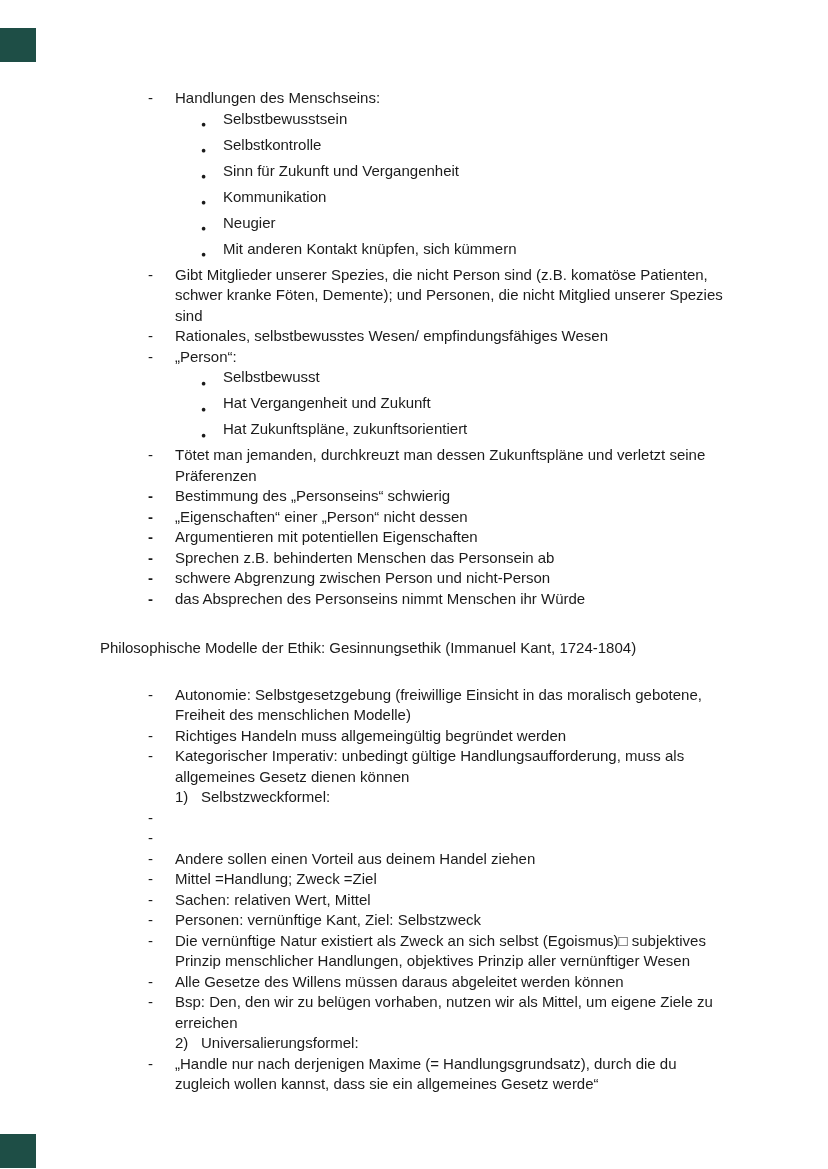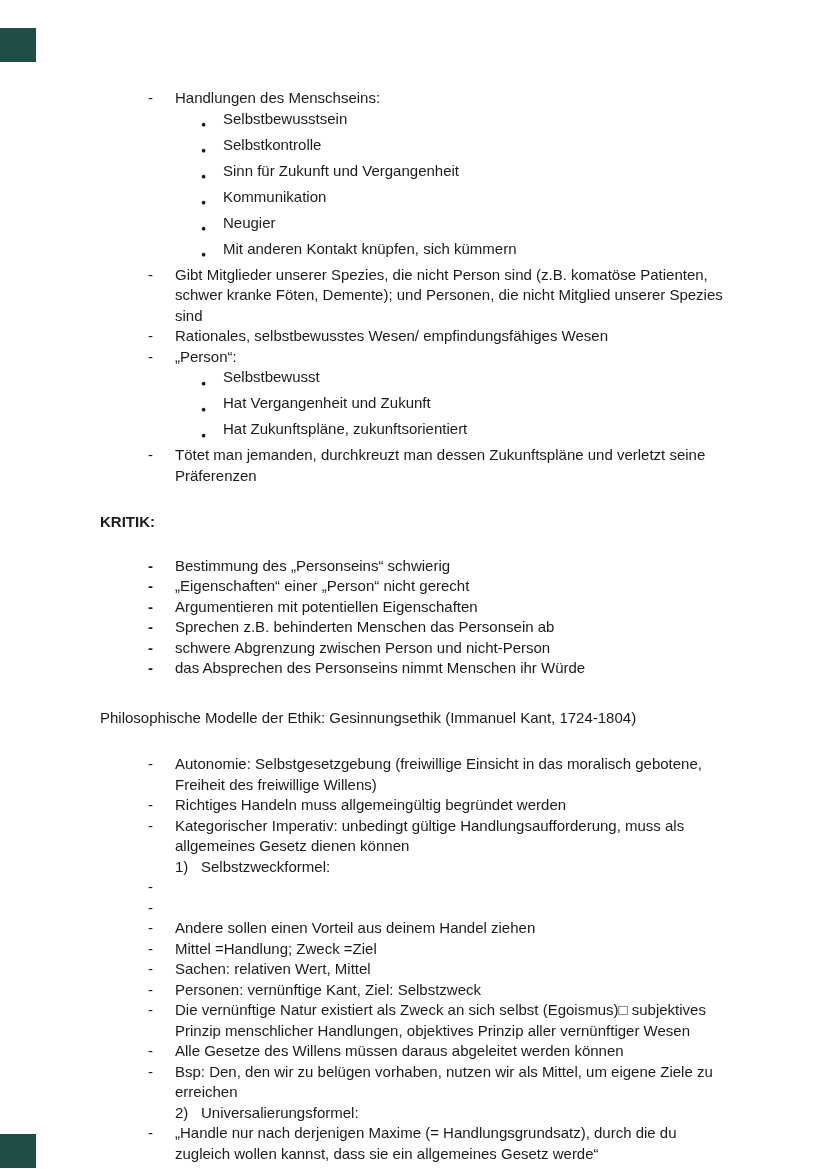--- a/index.html
+++ b/index.html
@@ -119,29 +119,28 @@
       </div>
       <div class="item lvl2">
         <span class="marker">●</span>
         <span class="text">Hat Zukunftspläne, zukunftsorientiert</span>
       </div>
       <div class="item lvl1">
         <span class="marker">-</span>
         <span class="text">Tötet man jemanden, durchkreuzt man dessen Zukunftspläne und verletzt seine Präferenzen</span>
       </div>
     </div>
-    <div class="heading">KRITIK:</div>
     <div class="list bold-markers">
       <div class="item lvl1">
         <span class="marker">-</span>
         <span class="text">Bestimmung des „Personseins“ schwierig</span>
       </div>
       <div class="item lvl1">
         <span class="marker">-</span>
-        <span class="text">„Eigenschaften“ einer „Person“ nicht gerecht</span>
+        <span class="text">„Eigenschaften“ einer „Person“ nicht dessen</span>
       </div>
       <div class="item lvl1">
         <span class="marker">-</span>
         <span class="text">Argumentieren mit potentiellen Eigenschaften</span>
       </div>
       <div class="item lvl1">
         <span class="marker">-</span>
         <span class="text">Sprechen z.B. behinderten Menschen das Personsein ab</span>
       </div>
       <div class="item lvl1">
@@ -150,21 +149,21 @@
       </div>
       <div class="item lvl1">
         <span class="marker">-</span>
         <span class="text">das Absprechen des Personseins nimmt Menschen ihr Würde</span>
       </div>
     </div>
     <div class="heading-underline">Philosophische Modelle der Ethik: Gesinnungsethik (Immanuel Kant, 1724-1804)</div>
     <div class="list">
       <div class="item lvl1">
         <span class="marker">-</span>
-        <span class="text">Autonomie: Selbstgesetzgebung (freiwillige Einsicht in das moralisch gebotene, Freiheit des freiwillige Willens)</span>
+        <span class="text">Autonomie: Selbstgesetzgebung (freiwillige Einsicht in das moralisch gebotene, Freiheit des menschlichen Modelle)</span>
       </div>
       <div class="item lvl1">
         <span class="marker">-</span>
         <span class="text">Richtiges Handeln muss allgemeingültig begründet werden</span>
       </div>
       <div class="item lvl1">
         <span class="marker">-</span>
         <span class="text">Kategorischer Imperativ: unbedingt gültige Handlungsaufforderung, muss als allgemeines Gesetz dienen können</span>
       </div>
       <div class="item num">

